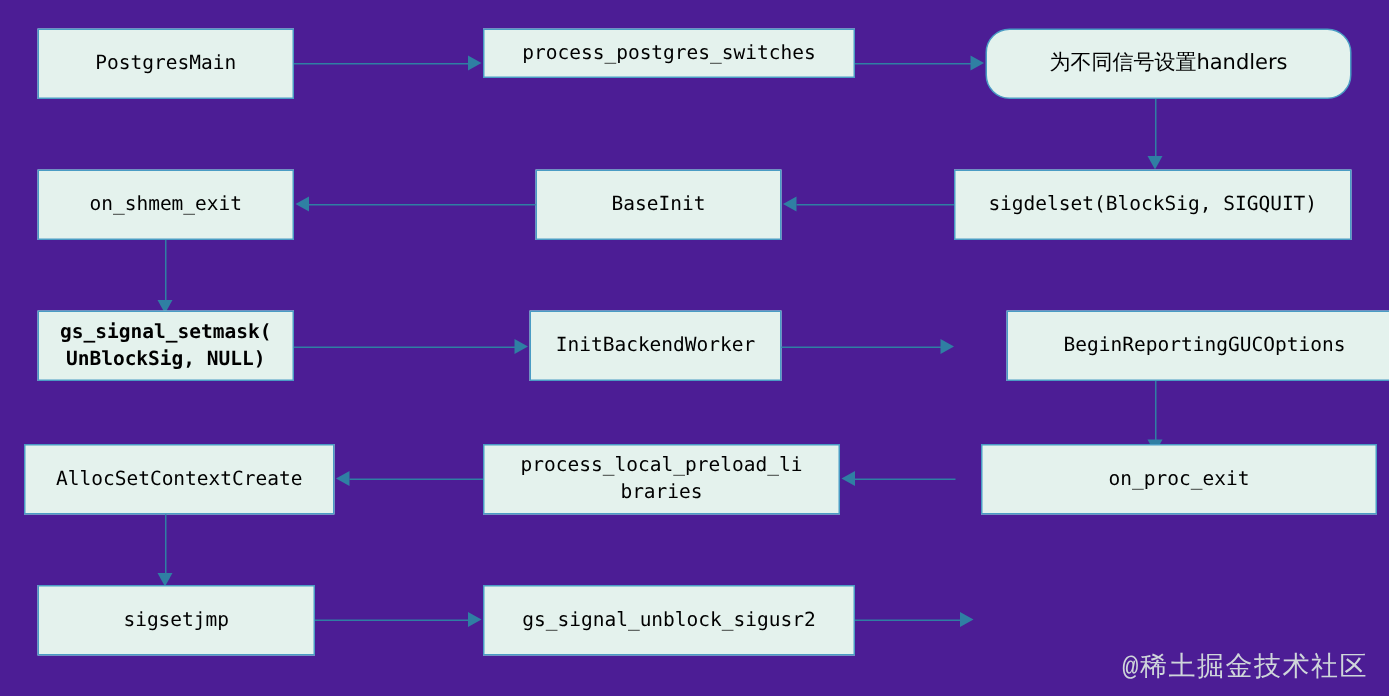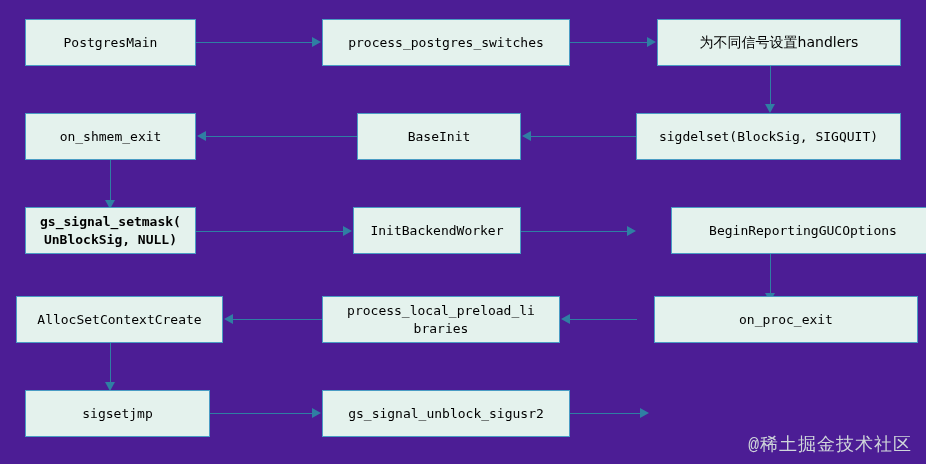--- a/index.html
+++ b/index.html
@@ -85,23 +85,23 @@
     user-select: none;
   }
 </style>
 </head>
 <body>
 
 <div id="canvas">
 
   <div class="node" style="left:25px; top:19px; width:171px; height:47px;">PostgresMain</div>
 
-  <div class="node" style="left:322px; top:19px; width:248px; height:47px;">process_postgres_switches</div>
+  <div class="node" style="left:322px; top:19px; width:248px; height:33px;">process_postgres_switches</div>
 
-  <div class="node cjk" style="left:657px; top:19px; width:244px; height:47px;">为不同信号设置handlers</div>
+  <div class="node cjk" style="left:657px; top:19px; width:244px; height:47px;border-radius:16px;">为不同信号设置handlers</div>
 
   <div class="edge-h" style="left:196px; top:42px; width:117px;"></div>
   <div class="arrow right" style="left:312px; top:37px;"></div>
 
   <div class="edge-h" style="left:570px; top:42px; width:78px;"></div>
   <div class="arrow right" style="left:647px; top:37px;"></div>
 
   <div class="edge-v" style="left:770px; top:66px; height:40px;"></div>
   <div class="arrow down" style="left:765px; top:104px;"></div>
 

